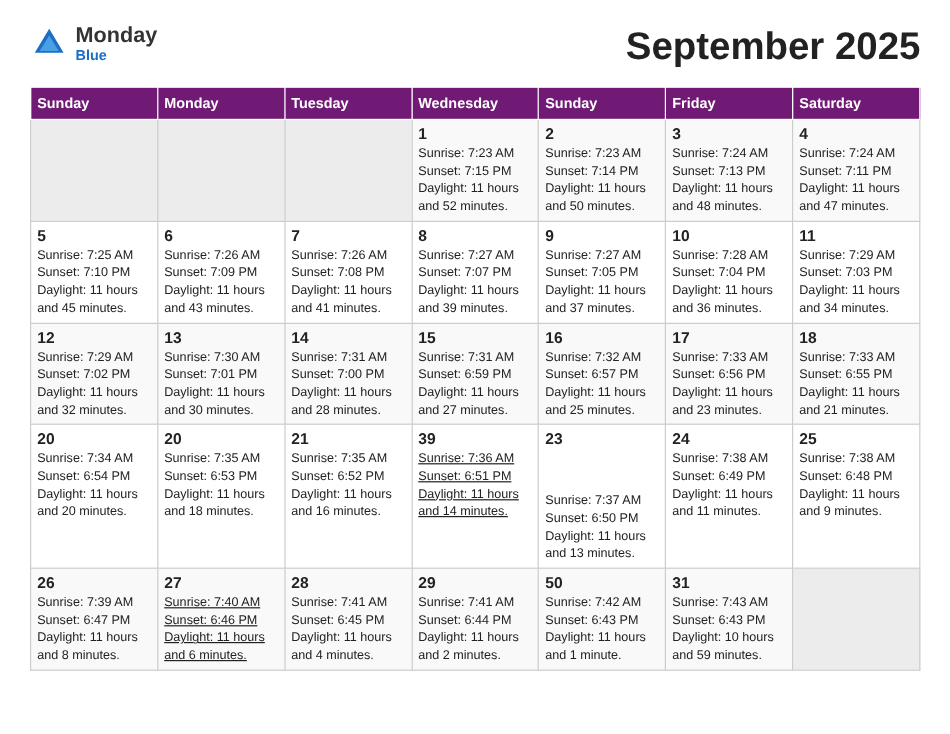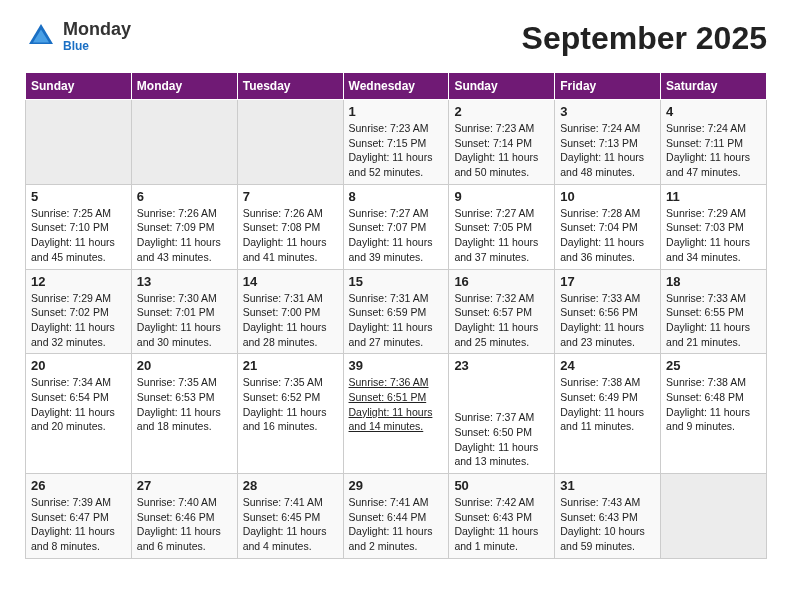--- a/index.html
+++ b/index.html
@@ -315,21 +315,21 @@
       <tr>
         <td>
           <span class="day-num">26</span>
           <div class="day-info" style="white-space: pre-line;">Sunrise: 7:39 AM
 Sunset: 6:47 PM
 Daylight: 11 hours
 and 8 minutes.</div>
         </td>
         <td>
           <span class="day-num">27</span>
-          <div class="day-info" style="white-space: pre-line;">Sunrise: 7:40 AM
+          <div class="day-info" style="white-space: pre-line; text-decoration: underline;">Sunrise: 7:40 AM
 Sunset: 6:46 PM
 Daylight: 11 hours
 and 6 minutes.</div>
         </td>
         <td>
           <span class="day-num">28</span>
           <div class="day-info" style="white-space: pre-line;">Sunrise: 7:41 AM
 Sunset: 6:45 PM
 Daylight: 11 hours
 and 4 minutes.</div>

